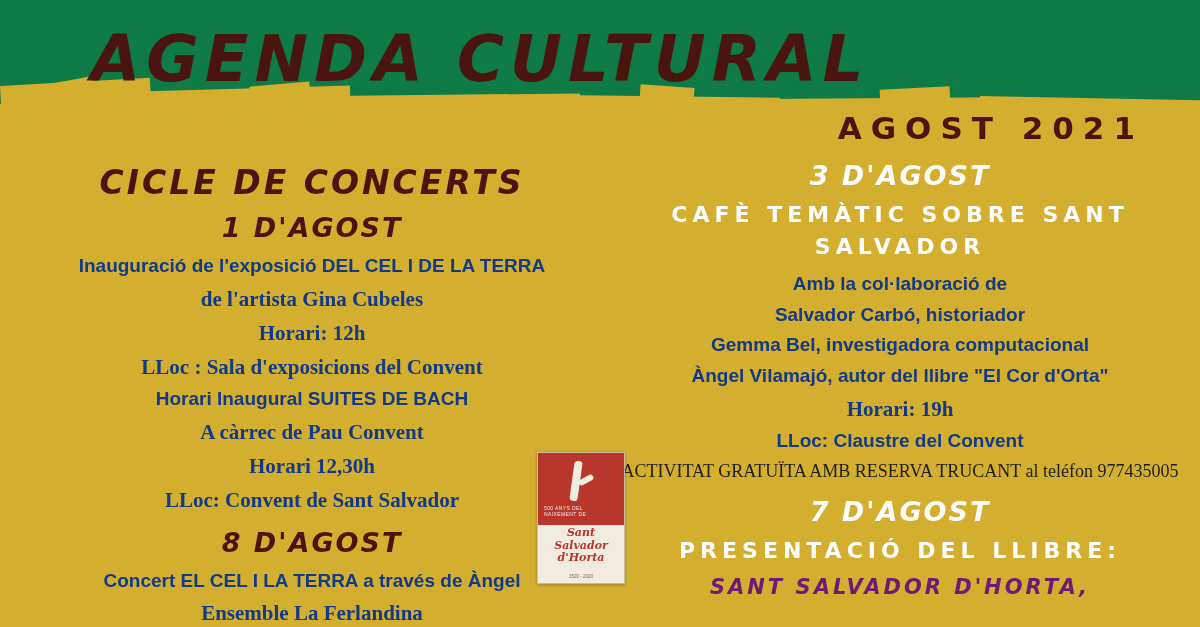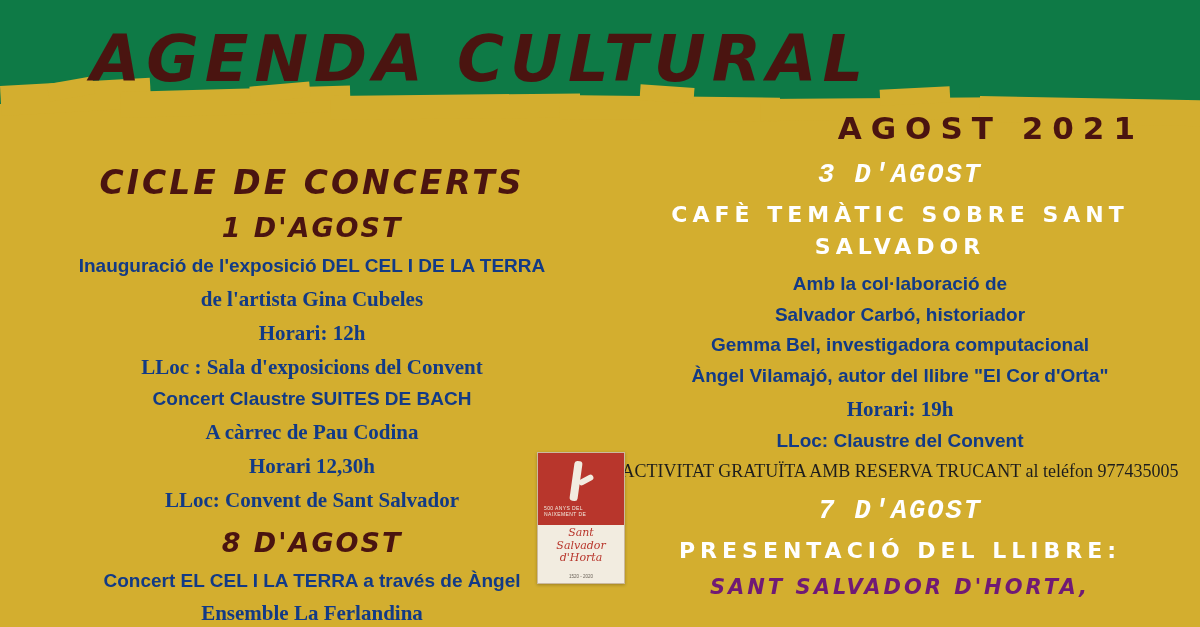--- a/index.html
+++ b/index.html
@@ -92,21 +92,21 @@
   .date-heading {
     font-family: "DejaVu Sans", sans-serif;
     font-weight: bold;
     font-style: italic;
     font-size: 27px;
     letter-spacing: 2px;
     color: #4a1410;
     margin: 10px 0 8px 0;
     line-height: 1.15;
   }
-  .date-heading.white { color: #ffffff; font-family: Liberation Mono, monospace; }
+  .date-heading.white { color: #ffffff; }
   .subtitle-white {
     font-family: "DejaVu Sans", sans-serif;
     font-weight: bold;
     font-size: 22px;
     letter-spacing: 5px;
     color: #ffffff;
     line-height: 1.45;
     margin: 2px 0 6px 0;
   }
   .subtitle-white-italic {
@@ -178,21 +178,21 @@
     letter-spacing: 0.4px;
     text-align: left;
   }
   .poster .p-name {
     position: absolute;
     left: 0; top: 74px;
     width: 86px;
     text-align: center;
     font-family: "DejaVu Serif", serif;
     font-style: italic;
-    font-weight: normal;
+    font-weight: bold;
     font-size: 11px;
     line-height: 1.15;
     color: #b8362c;
   }
   .poster .p-foot {
     position: absolute;
     left: 0; bottom: 4px;
     width: 86px;
     text-align: center;
     font-size: 4.5px;
@@ -219,22 +219,22 @@
 <div class="month-year">AGOST 2021</div>
 
 <div class="col col-left">
   <div class="section-heading">CICLE DE CONCERTS</div>
 
   <div class="date-heading">1 D'AGOST</div>
   <p class="line sans-blue">Inauguració de l'exposició DEL CEL I DE LA TERRA</p>
   <p class="line serif-blue">de l'artista Gina Cubeles</p>
   <p class="line serif-blue">Horari: 12h</p>
   <p class="line serif-blue">LLoc : Sala d'exposicions del Convent</p>
-  <p class="line sans-blue">Concert Claustre SUITES DE BACH</p>
-  <p class="line serif-blue">A càrrec de Pau Codina</p>
+  <p class="line sans-blue">Horari Inaugural SUITES DE BACH</p>
+  <p class="line serif-blue">A càrrec de Pau Convent</p>
   <p class="line serif-blue">Horari 12,30h</p>
   <p class="line serif-blue">LLoc: Convent de Sant Salvador</p>
 
   <div class="date-heading">8 D'AGOST</div>
   <p class="line sans-blue">Concert EL CEL I LA TERRA a través de Àngel</p>
   <p class="line serif-blue">Ensemble La Ferlandina</p>
 </div>
 
 <div class="col col-right">
   <div class="date-heading white">3 D'AGOST</div>

